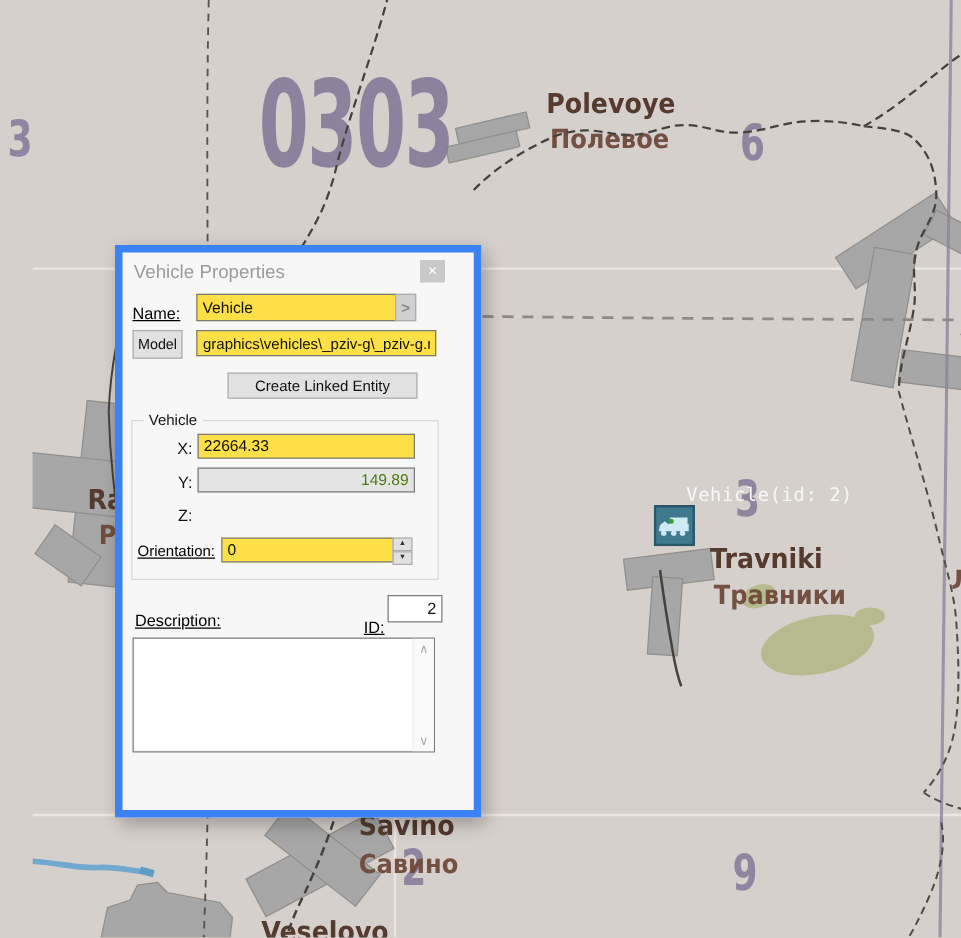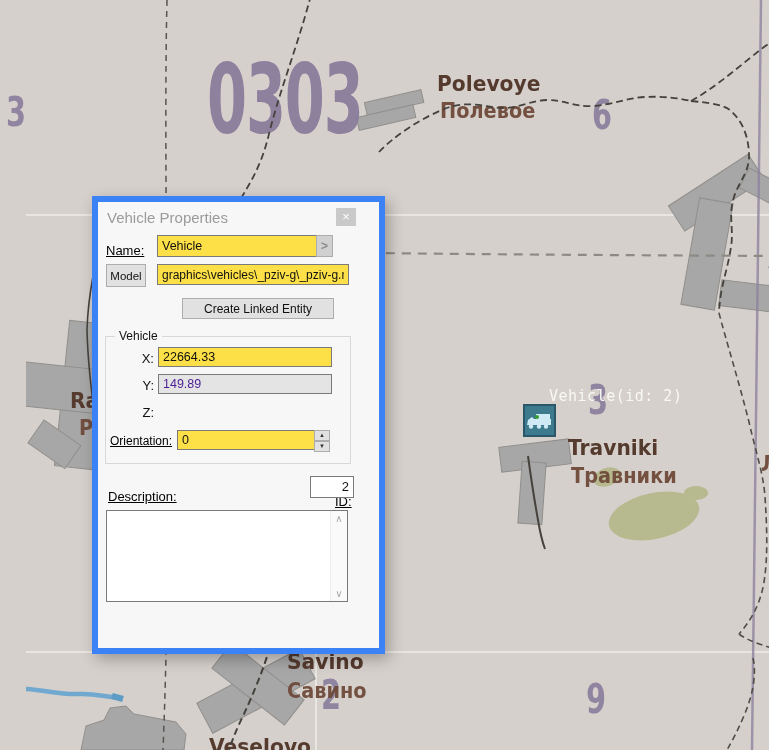--- a/index.html
+++ b/index.html
@@ -22,21 +22,21 @@
   
   #dialog{position:absolute;left:92px;top:196px;width:262px;height:446px;
           background:#f7f7f7;border:6px solid #3b82f6;
           box-shadow:4px 5px 14px rgba(0,0,0,.28);font-size:13px;color:#111;padding-left:19px;}
   #dlg-title{position:absolute;left:9px;top:7px;font-size:15px;color:#9b9b9b;}
   #dlg-close{position:absolute;left:238px;top:6px;width:20px;height:18px;background:#c9c9c9;
           color:#fff;font-size:13px;text-align:center;line-height:18px;cursor:pointer;}
   .lbl{position:absolute;color:#000000;text-decoration:underline;}
   input.fld{position:absolute;border:1px solid #7a7a7a;background:#fde047;color:#111;
           font-family:"Liberation Sans",sans-serif;font-size:12.5px;padding:0 4px;margin:0;}
-  input.fld:disabled{background:#e4e4e4;color:#4c1d95;}
+  input.fld:disabled{background:#e4e4e4;color:#4d7c0f;text-align:right;}
   .btn{position:absolute;background:#e1e1e1;border:1px solid #adadad;color:#111;
           font-family:"Liberation Sans",sans-serif;font-size:12px;text-align:center;
           cursor:pointer;padding:0;margin:0;}
   #expand-btn{background:#d0d0d0;color:#8b8b8b;font-weight:bold;}
   #groupbox{position:absolute;left:7px;top:134px;width:244px;height:126px;
           border:1px solid #d8d8d8;}
   #group-legend{position:absolute;left:9px;top:-8px;background:#f7f7f7;padding:0 4px;font-size:12px;}
   .coord-lbl{position:absolute;width:48px;text-align:right;font-size:13px;}
   .spin{position:absolute;width:16px;height:11px;background:#e1e1e1;border:1px solid #adadad;
           font-size:6px;line-height:9px;text-align:center;color:#333;cursor:pointer;box-sizing:border-box;}
@@ -179,21 +179,21 @@
     <input class="fld" style="left: 52px; top: 10px; width: 164px; height: 18px;" type="text" value="22664.33">
     <div class="coord-lbl" style="top:41px;left:0;">Y:</div>
     <input class="fld" style="left: 52px; top: 37px; width: 164px; height: 18px;" type="text" disabled="" value="149.89">
     <div class="coord-lbl" style="top:68px;left:0;">Z:</div>
     <div class="lbl" style="left:4px;top:97px;font-size:12px;">Orientation:</div>
     <input class="fld" style="left: 71px; top: 93px; width: 128px; height: 18px;" type="text" value="0">
     <div class="spin" style="left:208px;top:93px;">▲</div>
     <div class="spin" style="left:208px;top:104px;">▼</div>
   </div>
 
-  <div class="lbl" style="left:193px;top:292px;margin-left:44px;">ID:</div>
+  <div class="lbl" style="left:193px;top:292px;">ID:</div>
   <div id="id-box">2</div>
   <div class="lbl" style="left:10px;top:287px;">Description:</div>
 
   <div id="desc-box">
     <div id="desc-text"></div>
     <div id="desc-scroll">
       <div class="chev" style="top:2px;">∧</div>
       <div class="chev" style="bottom:2px;">∨</div>
     </div>
   </div>

